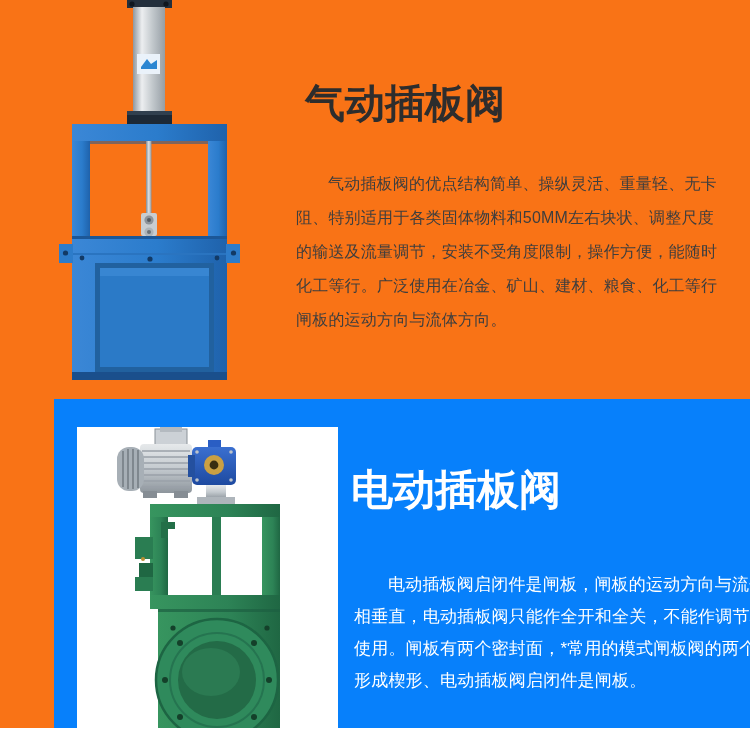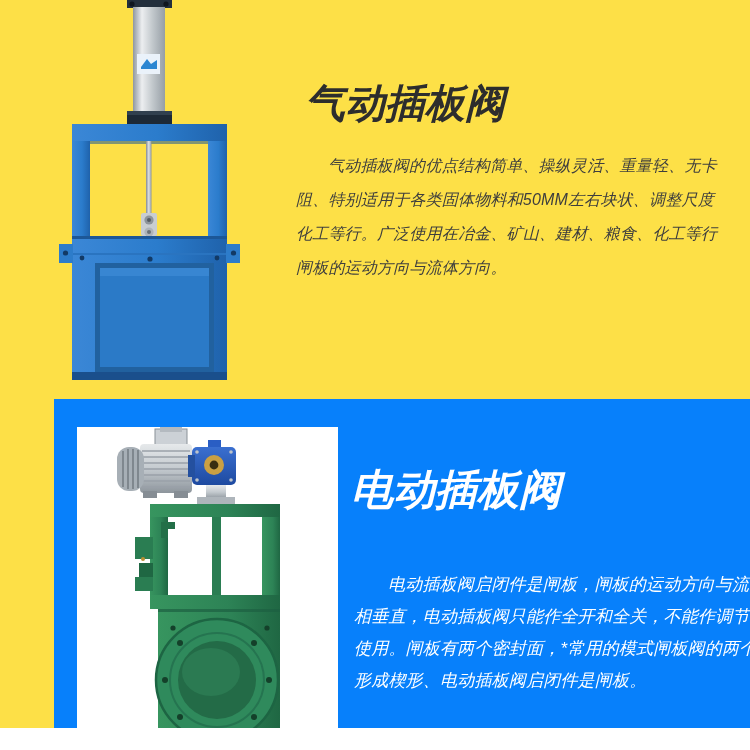--- a/index.html
+++ b/index.html
@@ -1,26 +1,26 @@
 <!DOCTYPE html>
 <html><head>
 <meta charset="utf-8">
 <style>
   html,body{margin:0;padding:0;background:#fff;}
-  .page{position:relative;width:750px;height:728px;background:#fde047;overflow:hidden;
-        font-family:"Liberation Sans","DejaVu Sans",sans-serif;font-style:italic;}
+  .page{position:relative;width:750px;height:728px;background:#f97316;overflow:hidden;
+        font-family:"Liberation Sans","DejaVu Sans",sans-serif;}
   
   .sec1{position:absolute;left:0;top:0;width:750px;height:399px;}
   .sec1-photo{position:absolute;left:57px;top:0;width:185px;height:385px;}
   .sec1-title{position:absolute;left:305px;top:82px;font-size:40px;line-height:42px;
               font-weight:900;color:#2d2d2d;letter-spacing:0px;white-space:nowrap;}
   .sec1-para{position:absolute;left:296px;top:149px;width:404px;color:#3e3e3e;
              font-size:16px;}
   .sec1-para .pline{line-height:34px;white-space:nowrap;letter-spacing:0.2px;}
-  .sec1-para .pline:first-child{text-indent:2em;}
+  .sec1-para .pline:first-child{text-indent:2em;margin-top:18px;}
   
   .panel{position:absolute;left:14px;top:399px;width:710px;height:351px;background:#0780fb;margin-left:40px;}
   .card{position:absolute;left:23px;top:28px;width:261px;height:313px;background:#ffffff;}
   .card svg{display:block;}
   .sec2-title{position:absolute;left:297px;top:68px;font-size:42px;line-height:46px;
               font-weight:900;color:#ffffff;white-space:nowrap;}
   .sec2-para{position:absolute;left:300px;top:170px;width:418px;color:#ffffff;font-size:17px;}
   .sec2-para .pline{line-height:32px;white-space:nowrap;letter-spacing:0.2px;}
   .sec2-para .pline:first-child{text-indent:2em;}
 </style>
@@ -95,20 +95,21 @@
           <rect x="15" y="372" width="155" height="8" fill="#1a4f8c"></rect>
         </g>
       </svg>
     </div>
 
     <div class="sec1-title">气动插板阀</div>
 
     <div class="sec1-para">
       <div class="pline">气动插板阀的优点结构简单、操纵灵活、重量轻、无卡</div>
       <div class="pline">阻、特别适用于各类固体物料和50MM左右块状、调整尺度</div>
+      <div class="pline">的输送及流量调节，安装不受角度限制，操作方便，能随时</div>
       <div class="pline">化工等行。广泛使用在冶金、矿山、建材、粮食、化工等行</div>
       <div class="pline">闸板的运动方向与流体方向。</div>
     </div>
   </div>
 
   <div class="panel">
 
     <div class="card">
       <svg viewBox="0 0 261 313" width="261" height="313">
         <defs>

